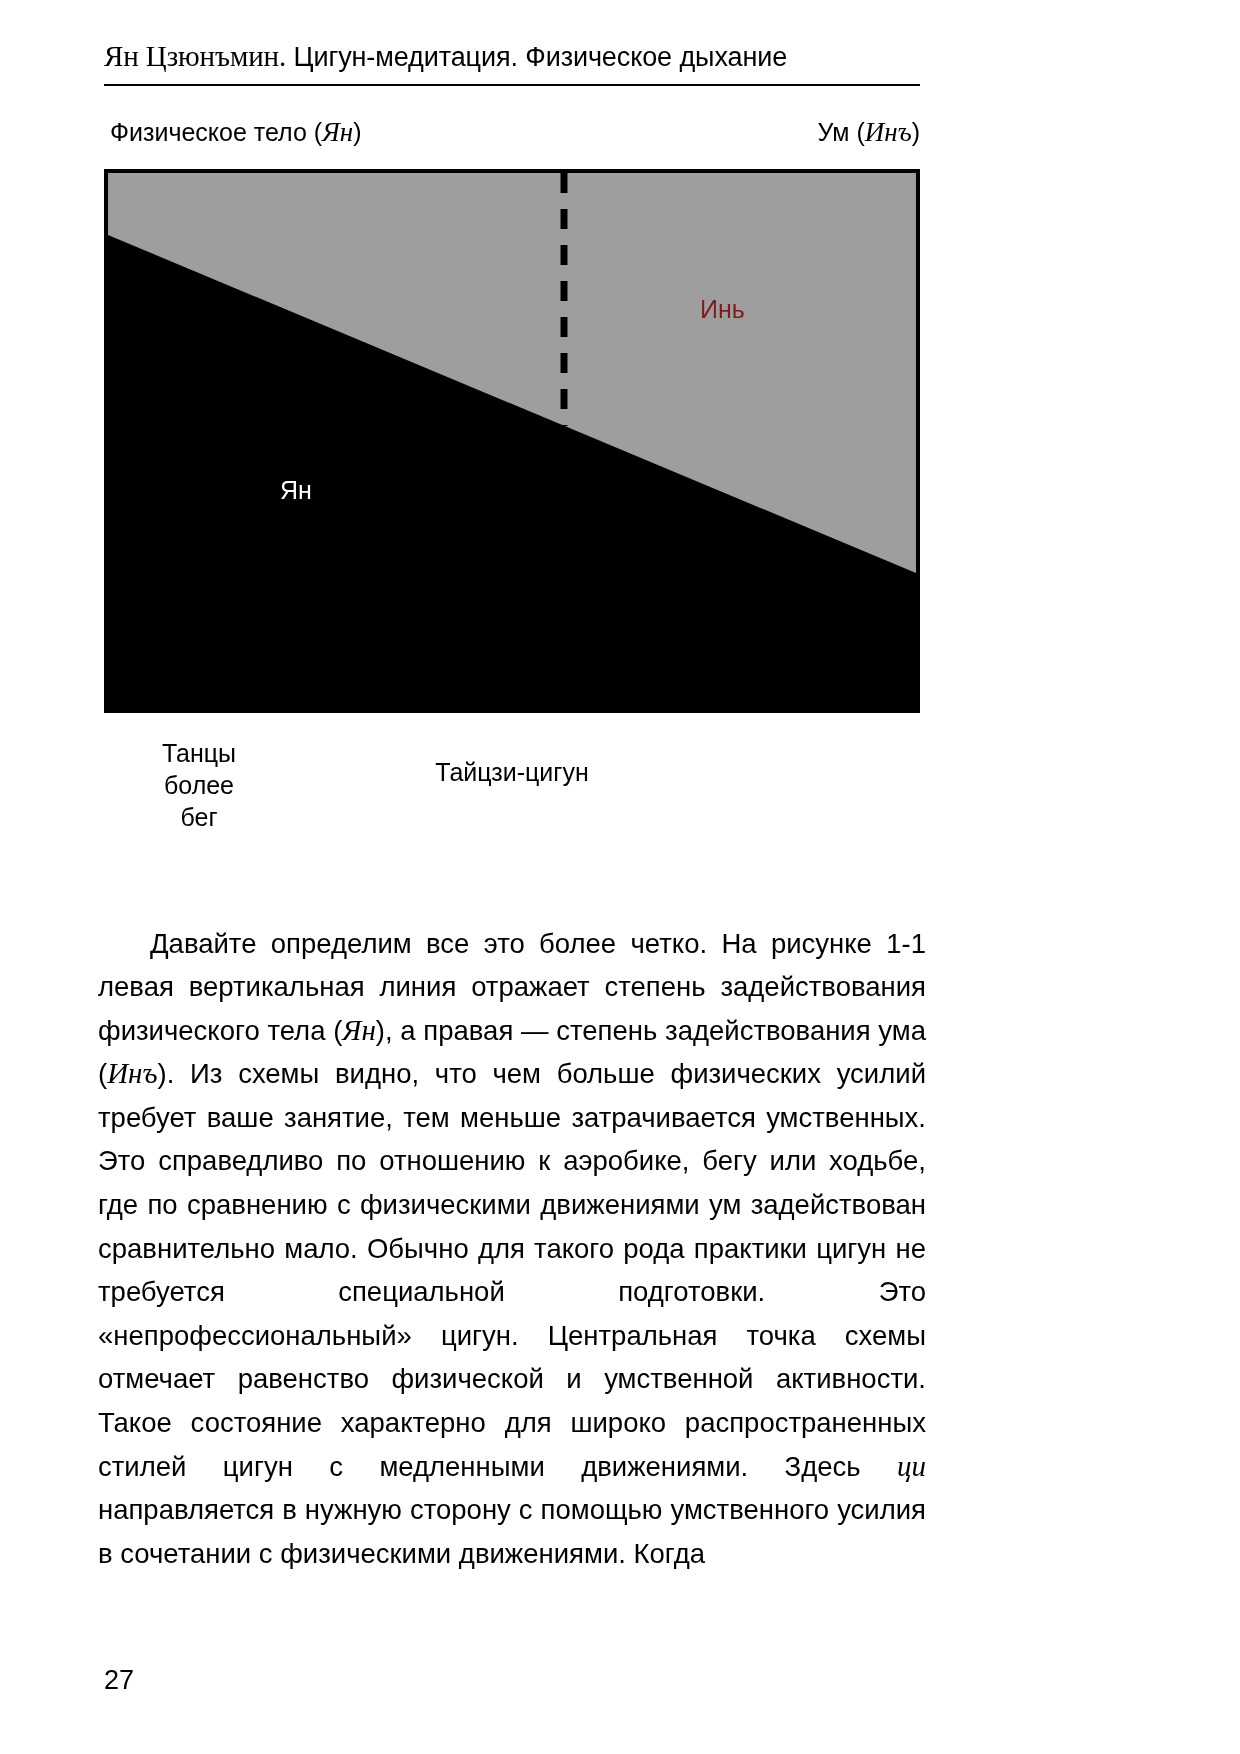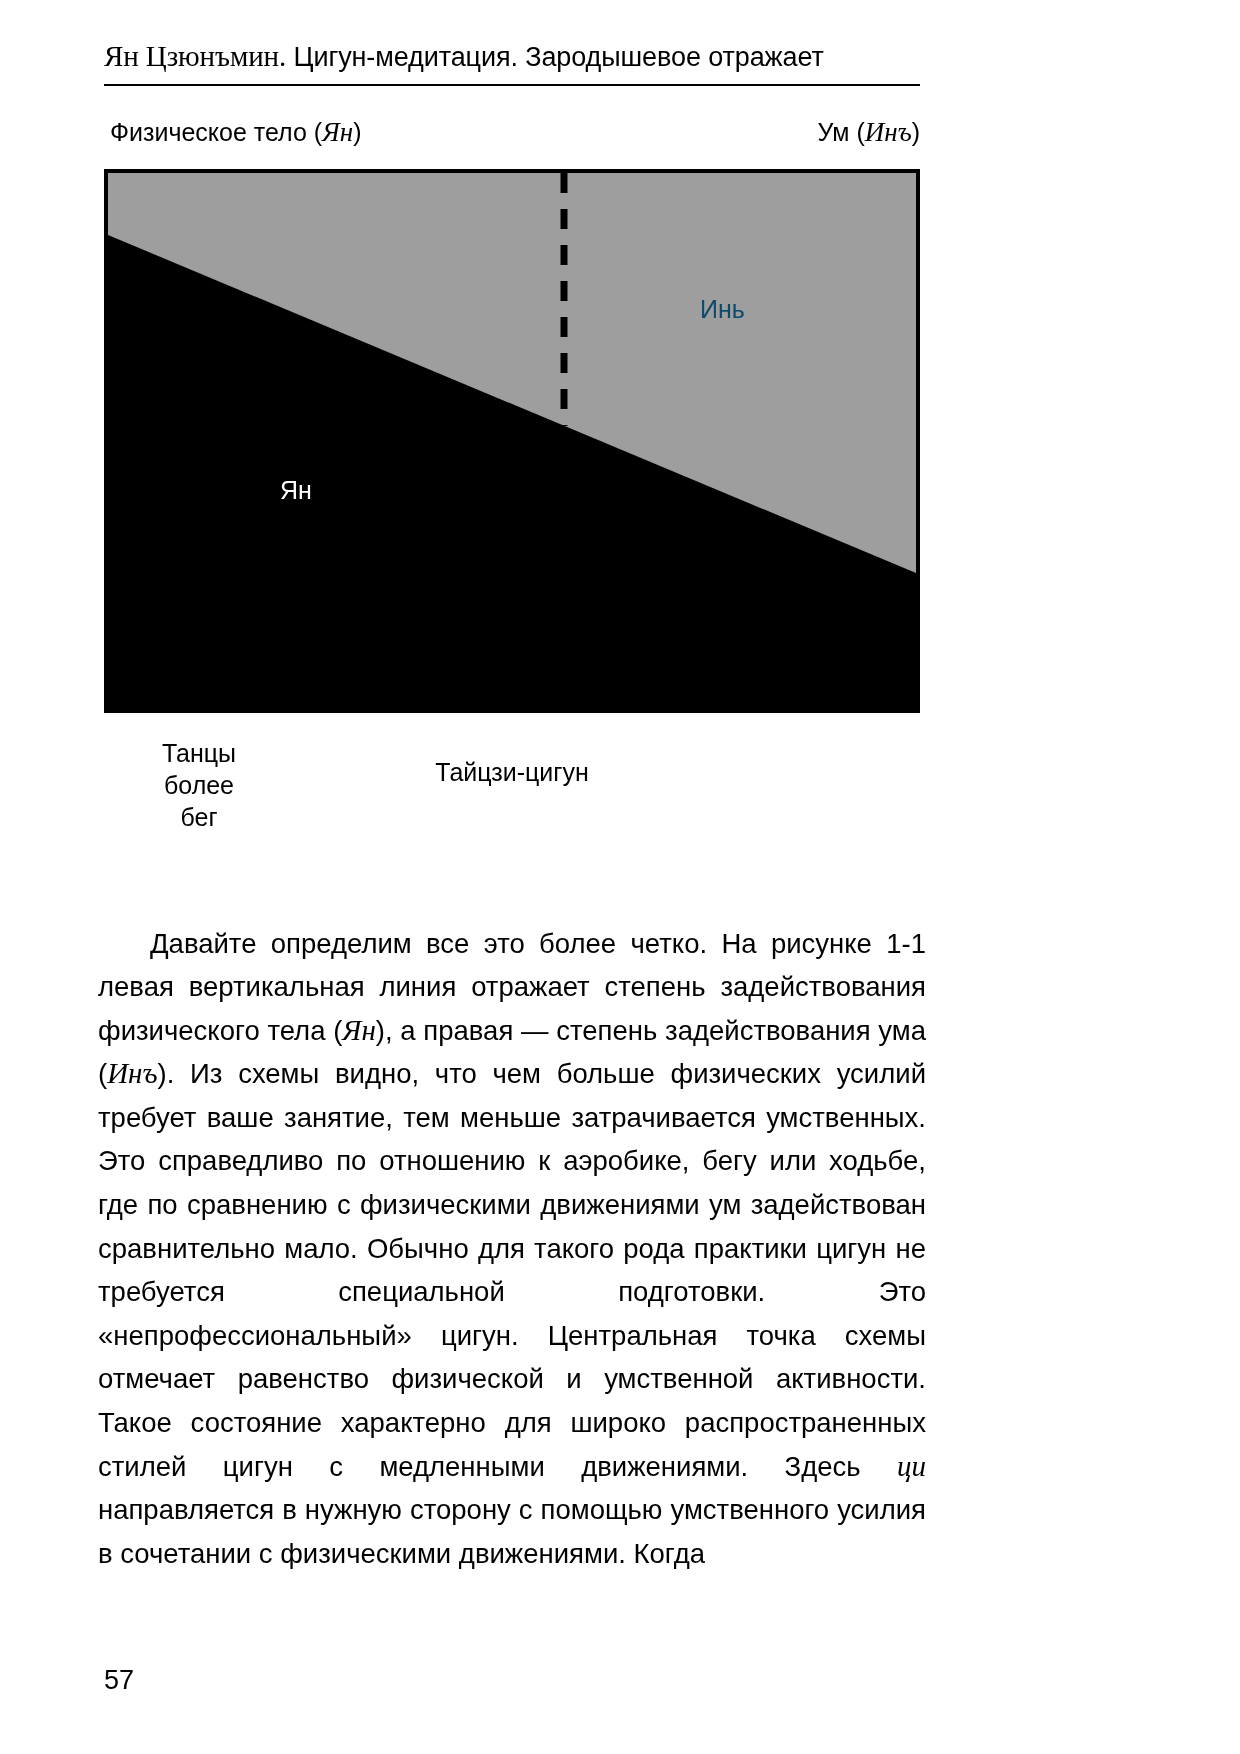--- a/index.html
+++ b/index.html
@@ -98,21 +98,21 @@
     font-size: 25px;
     line-height: 28px;
     white-space: nowrap;
   }
   .region-tag.yang {
     color: #ffffff;
     left: 172px;
     top: 303px;
   }
   .region-tag.yin {
-    color: #0c4a6e;
+    color: #7f1d1d;
     left: 592px;
     top: 122px;
   }
 
   .x-labels {
     position: absolute;
     left: 104px;
     top: 718px;
     width: 816px;
     height: 120px;
@@ -169,21 +169,21 @@
     line-height: 32px;
   }
 </style>
 </head>
 <body>
 
 <div class="page">
 
   <div class="running-head">
     <span class="author">Ян Цзюнъмин.</span>
-    <span>Цигун-медитация. Зародышевое отражает</span>
+    <span>Цигун-медитация. Физическое дыхание</span>
   </div>
   <div class="head-rule"></div>
 
   <div class="figure">
 
     <div class="axis-label left">
       <span>Физическое тело (</span><span class="ital">Ян</span><span>)</span>
     </div>
 
     <div class="axis-label right">
@@ -212,15 +212,15 @@
         <div>более</div>
         <div>бег</div>
       </div>
       <div class="x-label middle">Тайцзи-цигун</div>
     </div>
 
   </div>
 
   <p class="body-copy"><span>Давайте определим все это более четко. На рисунке 1-1 левая вертикальная линия отражает степень задействования физического тела (</span><span class="ital">Ян</span><span>), а правая — степень задействования ума (</span><span class="ital">Инъ</span><span>). Из схемы видно, что чем больше физических усилий требует ваше занятие, тем меньше затрачивается умственных. Это справедливо по отношению к аэробике, бегу или ходьбе, где по сравнению с физическими движениями ум задействован сравнительно мало. Обычно для такого рода практики цигун не требуется специальной подготовки. Это «непрофессиональный» цигун. Центральная точка схемы отмечает равенство физической и умственной активности. Такое состояние характерно для широко распространенных стилей цигун с медленными движениями. Здесь </span><span class="ital">ци</span><span> направляется в нужную сторону с помощью умственного усилия в сочетании с физическими движениями. Когда</span></p>
 
-  <div class="folio">57</div>
+  <div class="folio">27</div>
 
 </div>
 
 </body></html>

